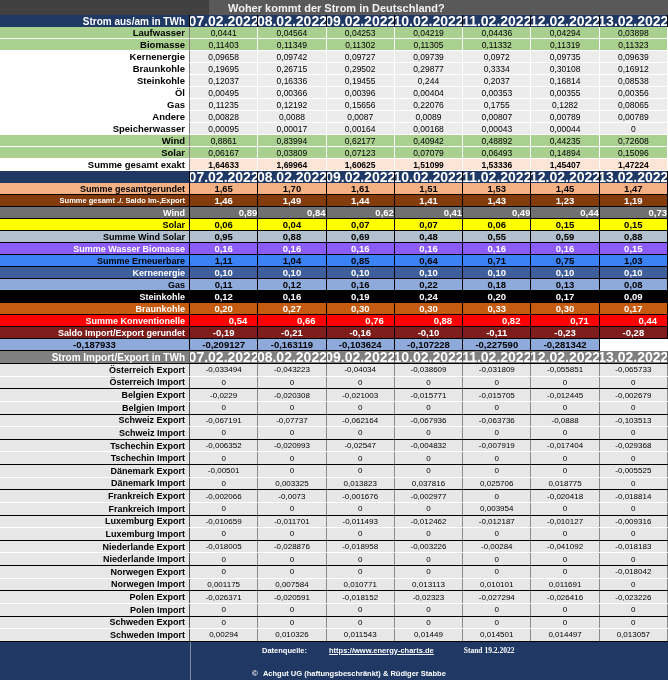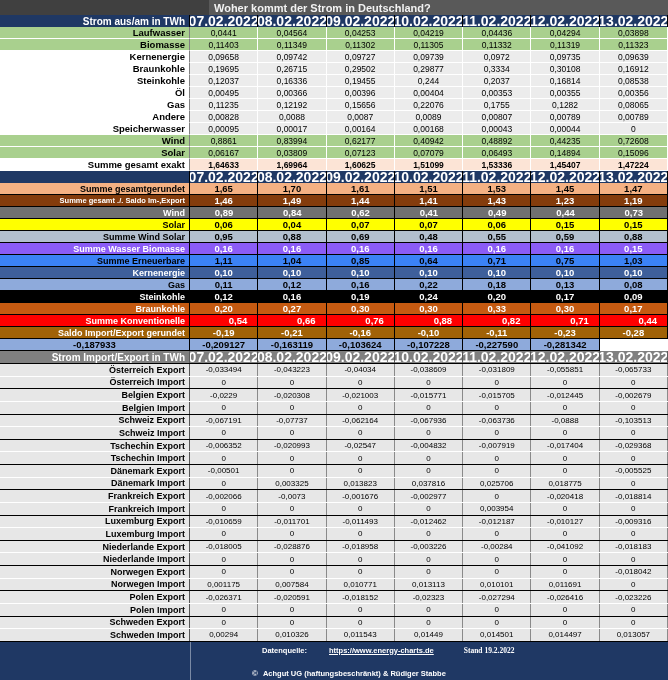--- a/index.html
+++ b/index.html
@@ -4,21 +4,21 @@
 <style>
   html,body{margin:0;padding:0;background:#222;}
   .sheet{width:668px;height:680px;background:#fff;overflow:hidden;display:flex;flex-direction:column;
          font-family:"Liberation Sans",sans-serif;-webkit-font-smoothing:antialiased;}
   *{box-sizing:border-box;}
 
   
   .title-row{height:15px;display:flex;flex:none;}
   .title-left{width:209px;background:#404040;}
   .title-main{flex:1;background:#595959;color:#f2f2f2;font-weight:bold;font-size:11px;
-              display:flex;align-items:center;padding-left:5px;}
+              display:flex;align-items:center;padding-left:19px;}
 
   
   .row{display:grid;grid-template-columns:190px repeat(7,1fr);flex:none;}
   .cell{display:flex;align-items:center;justify-content:center;overflow:hidden;white-space:nowrap;}
   .lab{justify-content:flex-end;padding-right:4px;font-weight:bold;color:#000;}
 
   
   .header-row{height:12px;}
   .header-row .cell{color:#fff;font-weight:bold;font-size:14px;}
   .h-navy .cell{background:#1F3864;border-right:1px solid #000;}
@@ -37,32 +37,32 @@
 
   
   .s-row{height:12px;}
   .s-row .cell{border-right:1px solid #000;border-bottom:1px solid #000;font-weight:bold;}
   .s-row .val{font-size:9.5px;}
   .s-row .lab{font-size:9px;}
   .st-salmon .cell{background:#F4B183;color:#000;}
   .st-brown .cell{background:#843C0C;color:#fff;}
   .st-brown .lab{font-size:7.5px;}
   .st-gray .cell{background:#707070;color:#fff;}
-  .st-gray .val{justify-content:flex-end;padding-right:24px;}
+  .st-gray .val{justify-content:flex-end;padding-right:0;}
   .st-yellow .cell{background:#FFFF00;color:#000;}
   .st-windsolar .cell{background:#B2BFCE;color:#000;}
   .st-dkgreen .cell{background:#8b5cf6;color:#fff;}
   .st-amber .cell{background:#3b82f6;color:#000;}
   .st-kernblue .cell{background:#3E5F9B;color:#fff;}
   .st-peri .cell{background:#8EAADB;color:#000;}
   .st-black .cell{background:#000;color:#fff;}
   .st-rust .cell{background:#C55A11;color:#fff;}
   .st-red .cell{background:#FF0000;color:#fff;}
   .st-red .val{justify-content:flex-end;padding-right:10px;}
-  .st-navy .cell{background:#a16207;color:#fff;}
+  .st-navy .cell{background:#7f1d1d;color:#fff;}
 
   
   .ie-row{height:12.64px;border-top:1px solid transparent;}
   .ie-row.gs{border-top:1px solid #000;}
   .ie-row .cell{background:#E7E7E7;font-size:8px;color:#000;border-right:1px solid #8a8a8a;}
   .ie-row .lab{font-size:9px;border-right:1px solid #555;}
 
   
   .footer{height:39px;background:#1F3864;flex:none;position:relative;border-top:1px solid #000;
           color:#fff;font-weight:bold;font-size:7.5px;}

